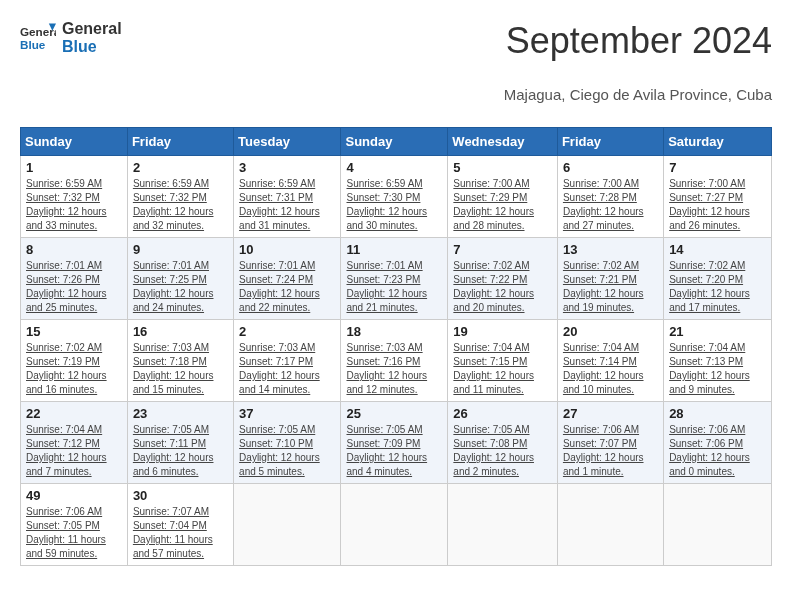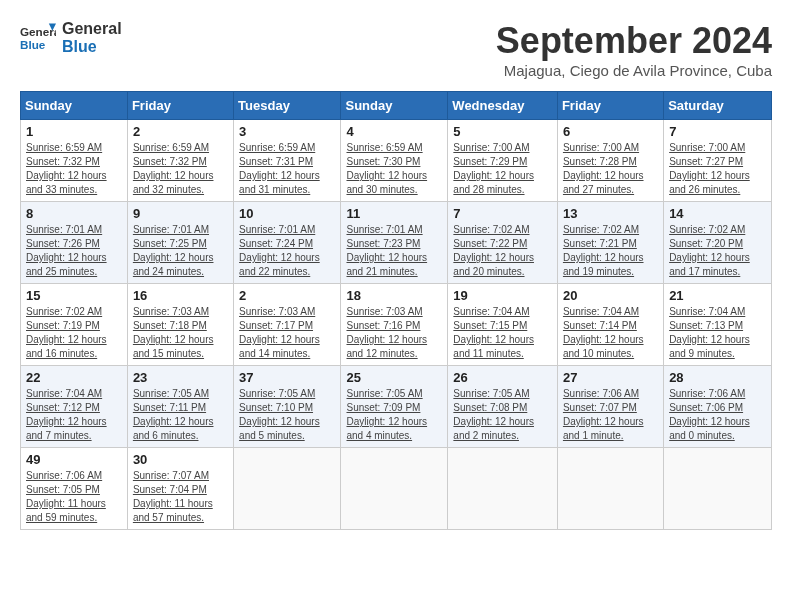--- a/index.html
+++ b/index.html
@@ -23,31 +23,32 @@
     }
     .logo-icon {
       width: 36px;
       height: 36px;
     }
     .title-block {
       text-align: right;
     }
     .month-title {
       font-size: 36px;
-      font-weight: bold;
+      font-weight: normal;
       color: #333;
     }
     .subtitle {
       font-size: 15px;
       color: #555;
+      margin-top: 24px;
     }
     .calendar {
       width: 100%;
       border-collapse: collapse;
-      margin-top: 12px;
+      margin-top: 24px;
     }
     .calendar th {
       background: #2a6db5;
       color: #fff;
       padding: 6px 4px;
       font-size: 13px;
       font-weight: bold;
       text-align: left;
       border: 1px solid #1e5a9a;
     }

